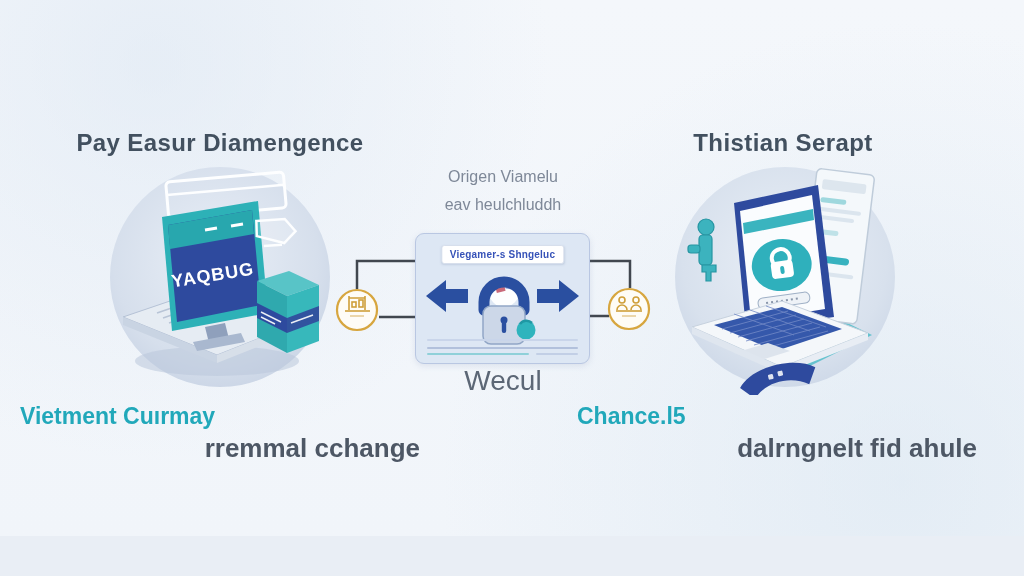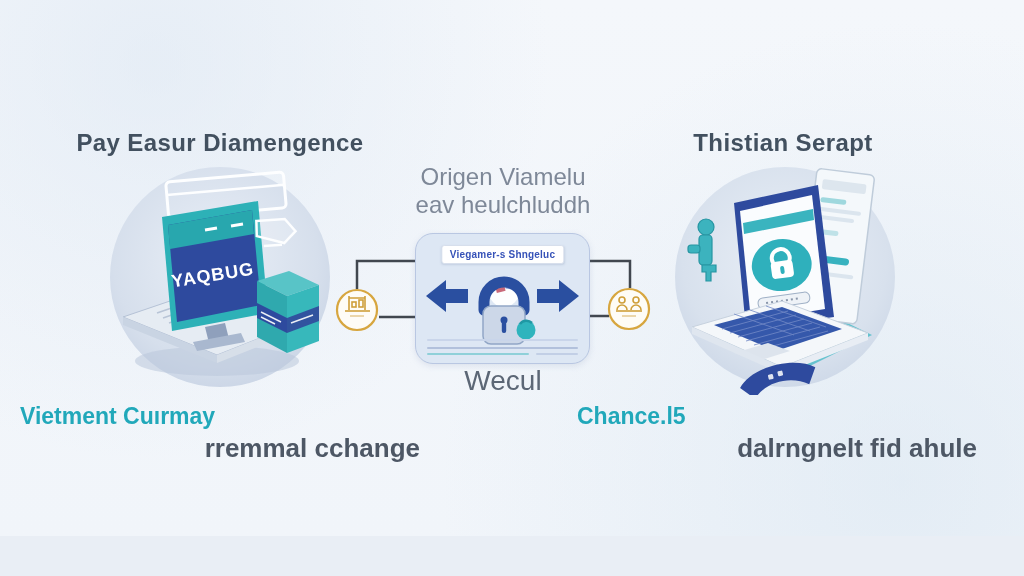--- a/index.html
+++ b/index.html
@@ -6,28 +6,28 @@
   .canvas{
     position:relative;width:1024px;height:536px;overflow:hidden;
     font-family:"Liberation Sans", sans-serif;
     background:
       radial-gradient(circle at 15% 12%, rgba(219,230,242,.55), rgba(219,230,242,0) 40%),
       radial-gradient(circle at 88% 90%, rgba(214,228,240,.5), rgba(214,228,240,0) 45%),
       linear-gradient(180deg,#f4f7fb 0%,#f1f5fa 100%);
   }
   .abs{position:absolute;}
   .heading{font-size:24px;font-weight:700;color:#42505f;letter-spacing:.4px;text-align:center;white-space:nowrap;}
-  .muted{color:#7e8898;font-size:24px;text-align:center;line-height:28px;}
+  .muted{color:#7e8898;font-size:16px;text-align:center;line-height:28px;}
   .caption-strong{font-size:23px;font-weight:700;color:#21a8ba;text-align:left;white-space:nowrap;}
   .caption-sub{font-size:26px;color:#4d5765;text-align:right;white-space:nowrap;margin-top:3px;font-weight:bold;}
   .mid-caption{color:#5c6776;font-size:28px;text-align:center;line-height:28px;}
 
   .mid-box{
     left:415px;top:233px;width:173px;height:129px;
-    background:#dde7f4;border:1px solid #b9c7e2;border-radius:18px;
+    background:#dde7f4;border:1px solid #b9c7e2;border-radius:9px;
     box-shadow:0 2px 6px rgba(120,140,175,.18);
   }
   .box-label{
     position:absolute;top:11px;left:50%;transform:translateX(-50%);
     background:#ffffff;border:1px solid #d7dfec;border-radius:3px;
     padding:3px 8px;font-size:10px;font-weight:700;color:#3652b8;
     white-space:nowrap;letter-spacing:.2px;box-shadow:0 1px 2px rgba(120,140,175,.25);
   }
   .box-line{position:absolute;left:11px;right:11px;height:2px;border-radius:1px;}
   .bl1{bottom:22px;background:#c9d5ea;}

